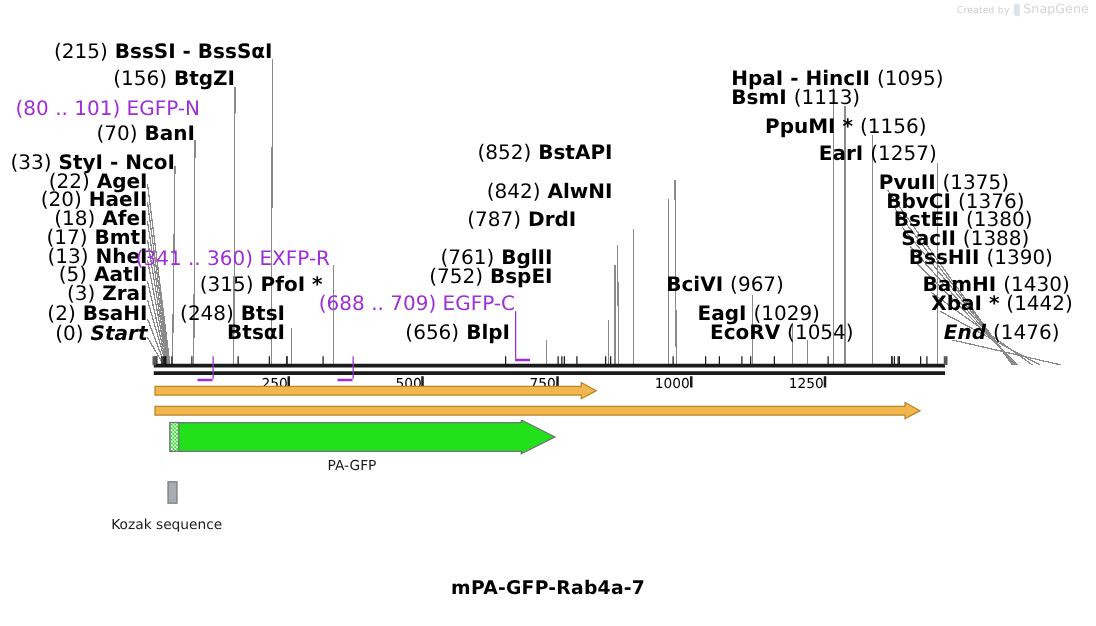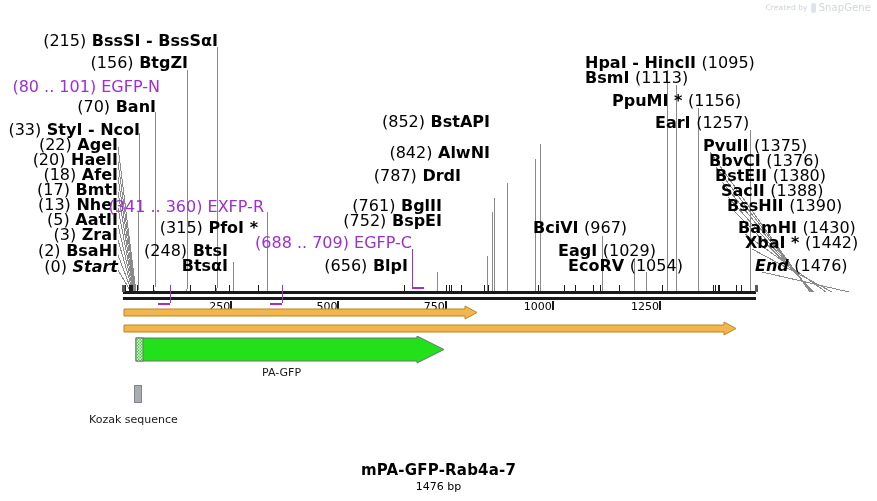--- a/index.html
+++ b/index.html
@@ -398,15 +398,14 @@
     </defs>
     <polygon points="136,2 417,2 417,0 444,13.5 417,27 417,25 136,25" fill="#22E019" stroke="#6e7377" stroke-width="1"></polygon>
     <rect x="136" y="2" width="7" height="23" fill="url(#hatch)" stroke="#6e7377" stroke-width="1"></rect>
   </svg>
   <div class="featlabel" style="left:262px;top:366px;">PA-GFP</div>
 
   <div class="kozak" style="left:134px;top:385px;width:6px;height:16px;"></div>
   <div class="featlabel" style="left:89px;top:413px;">Kozak sequence</div>
 
   <div class="title" style="top:461px;">mPA-GFP-Rab4a-7</div>
-  <div class="subtitle" style="top:480px;">1476 bp</div>
 
 </div>
 
 </body></html>

